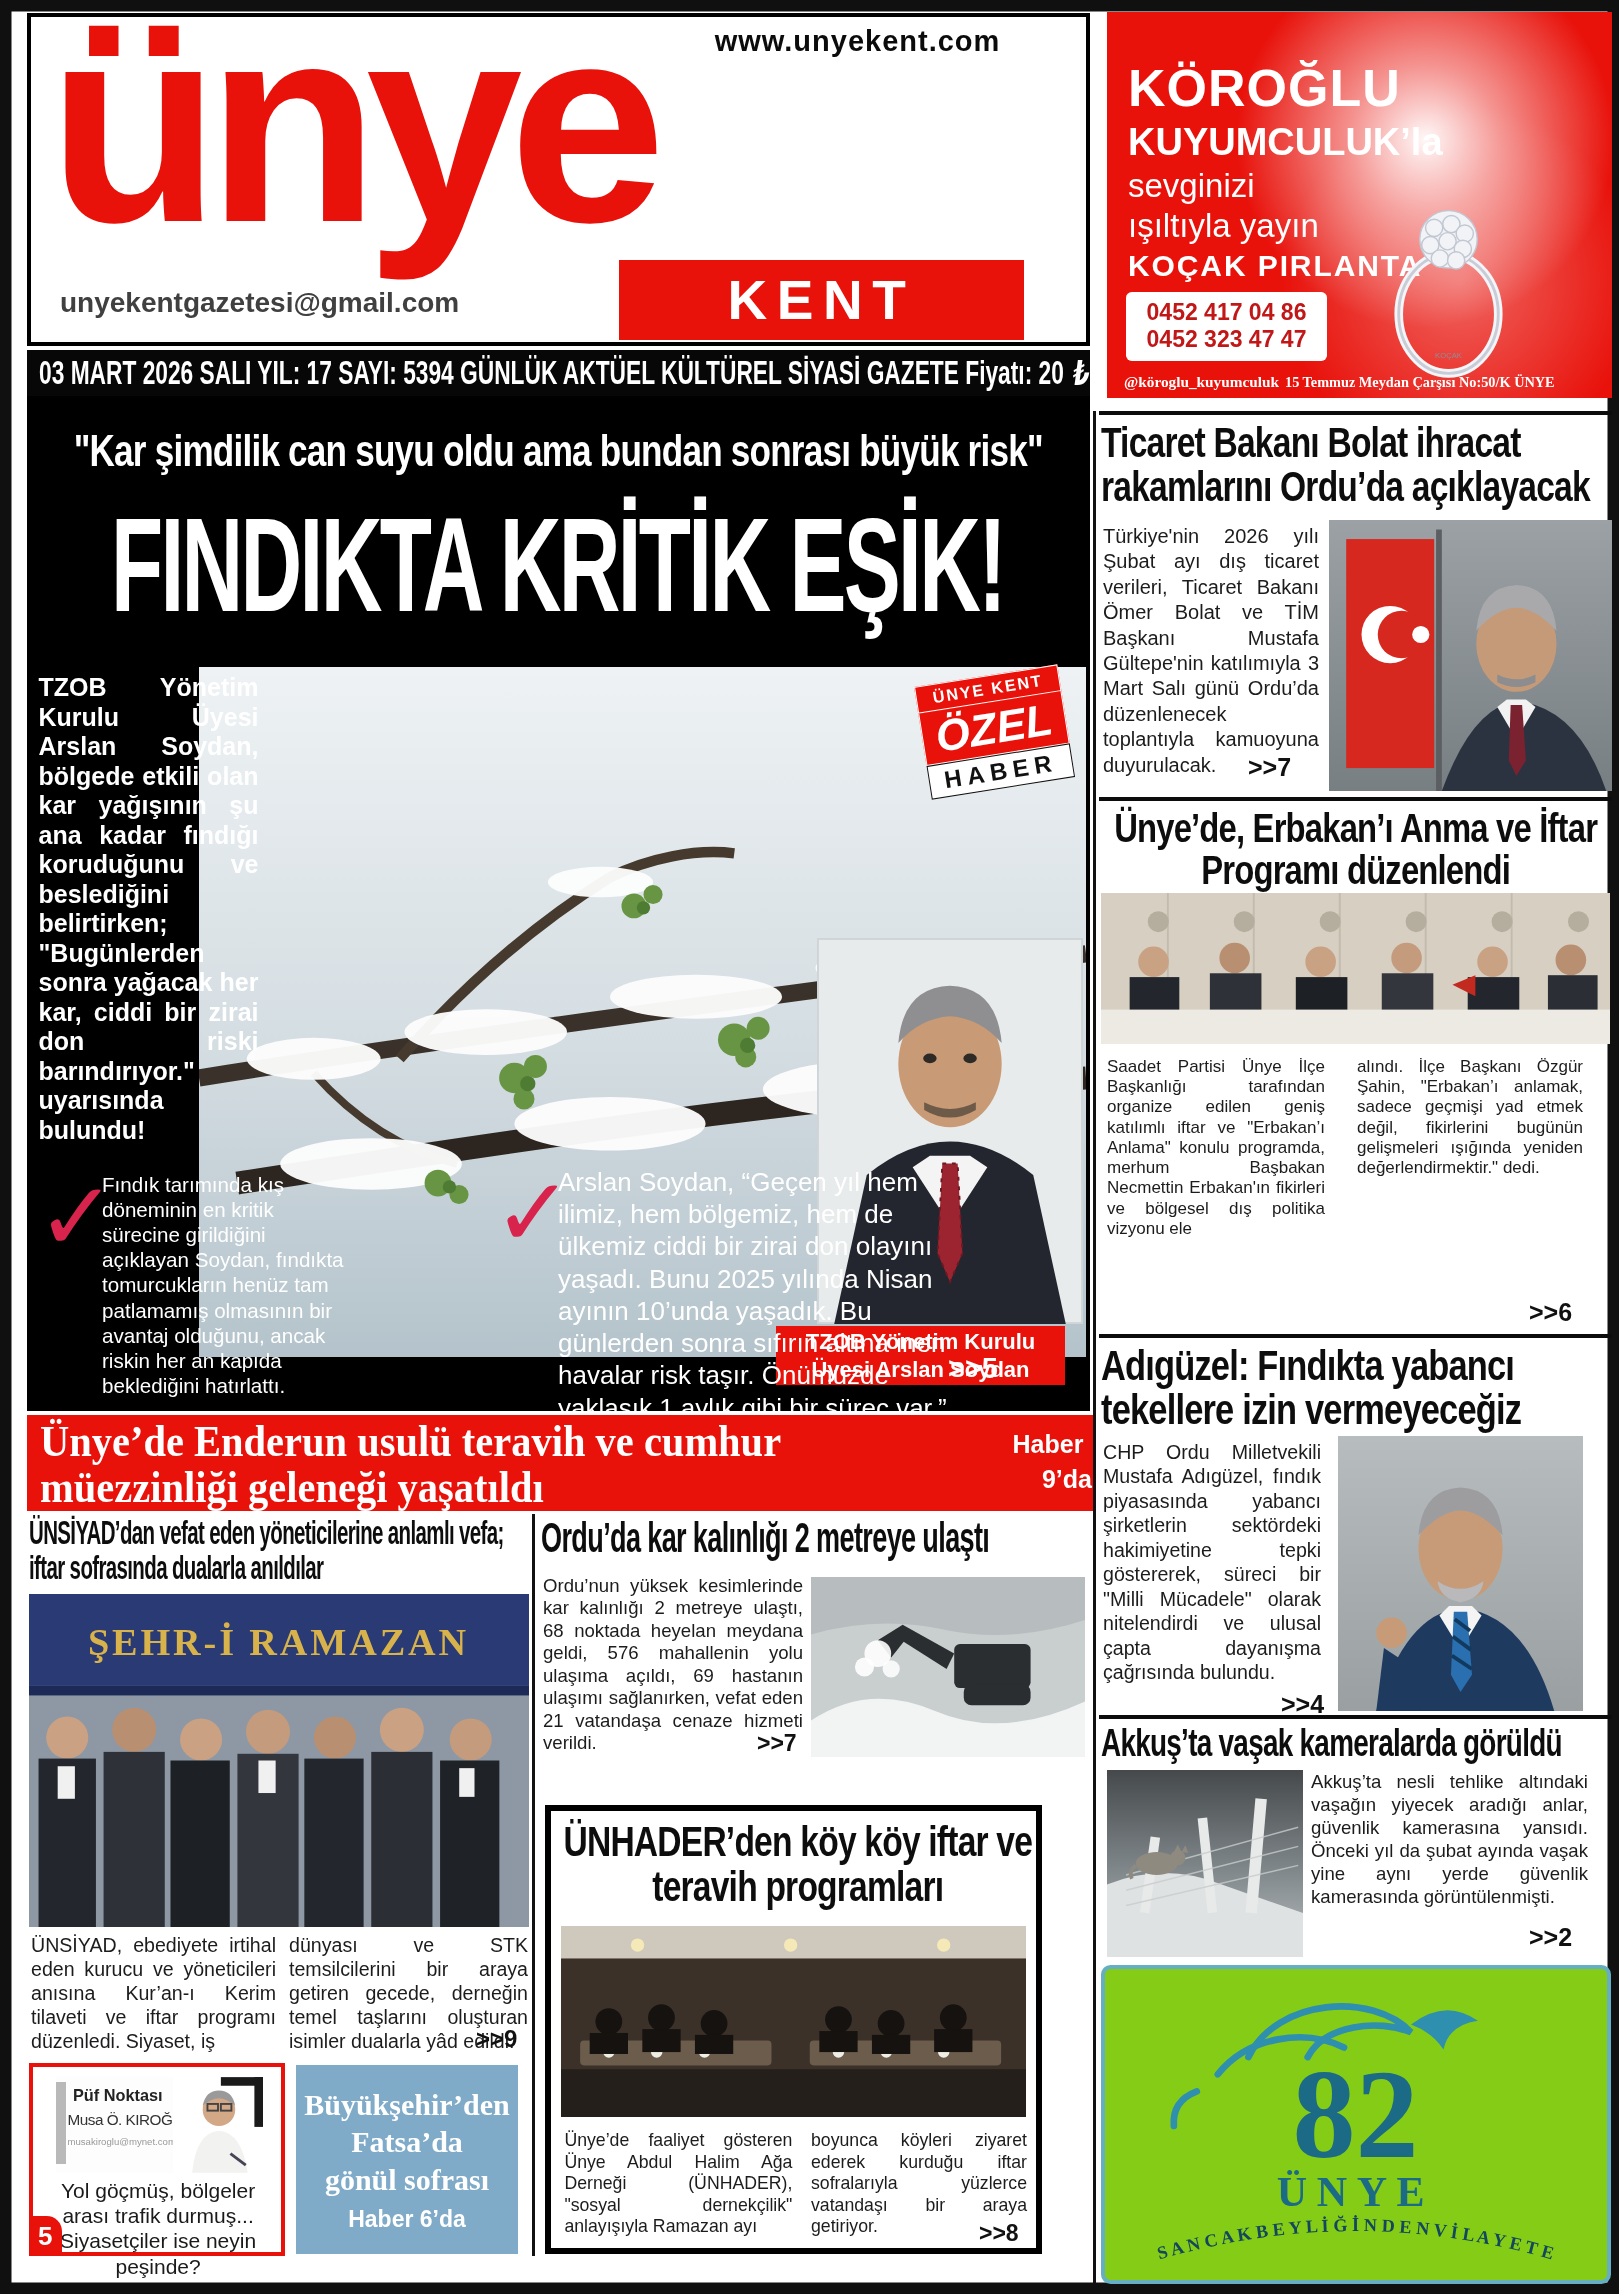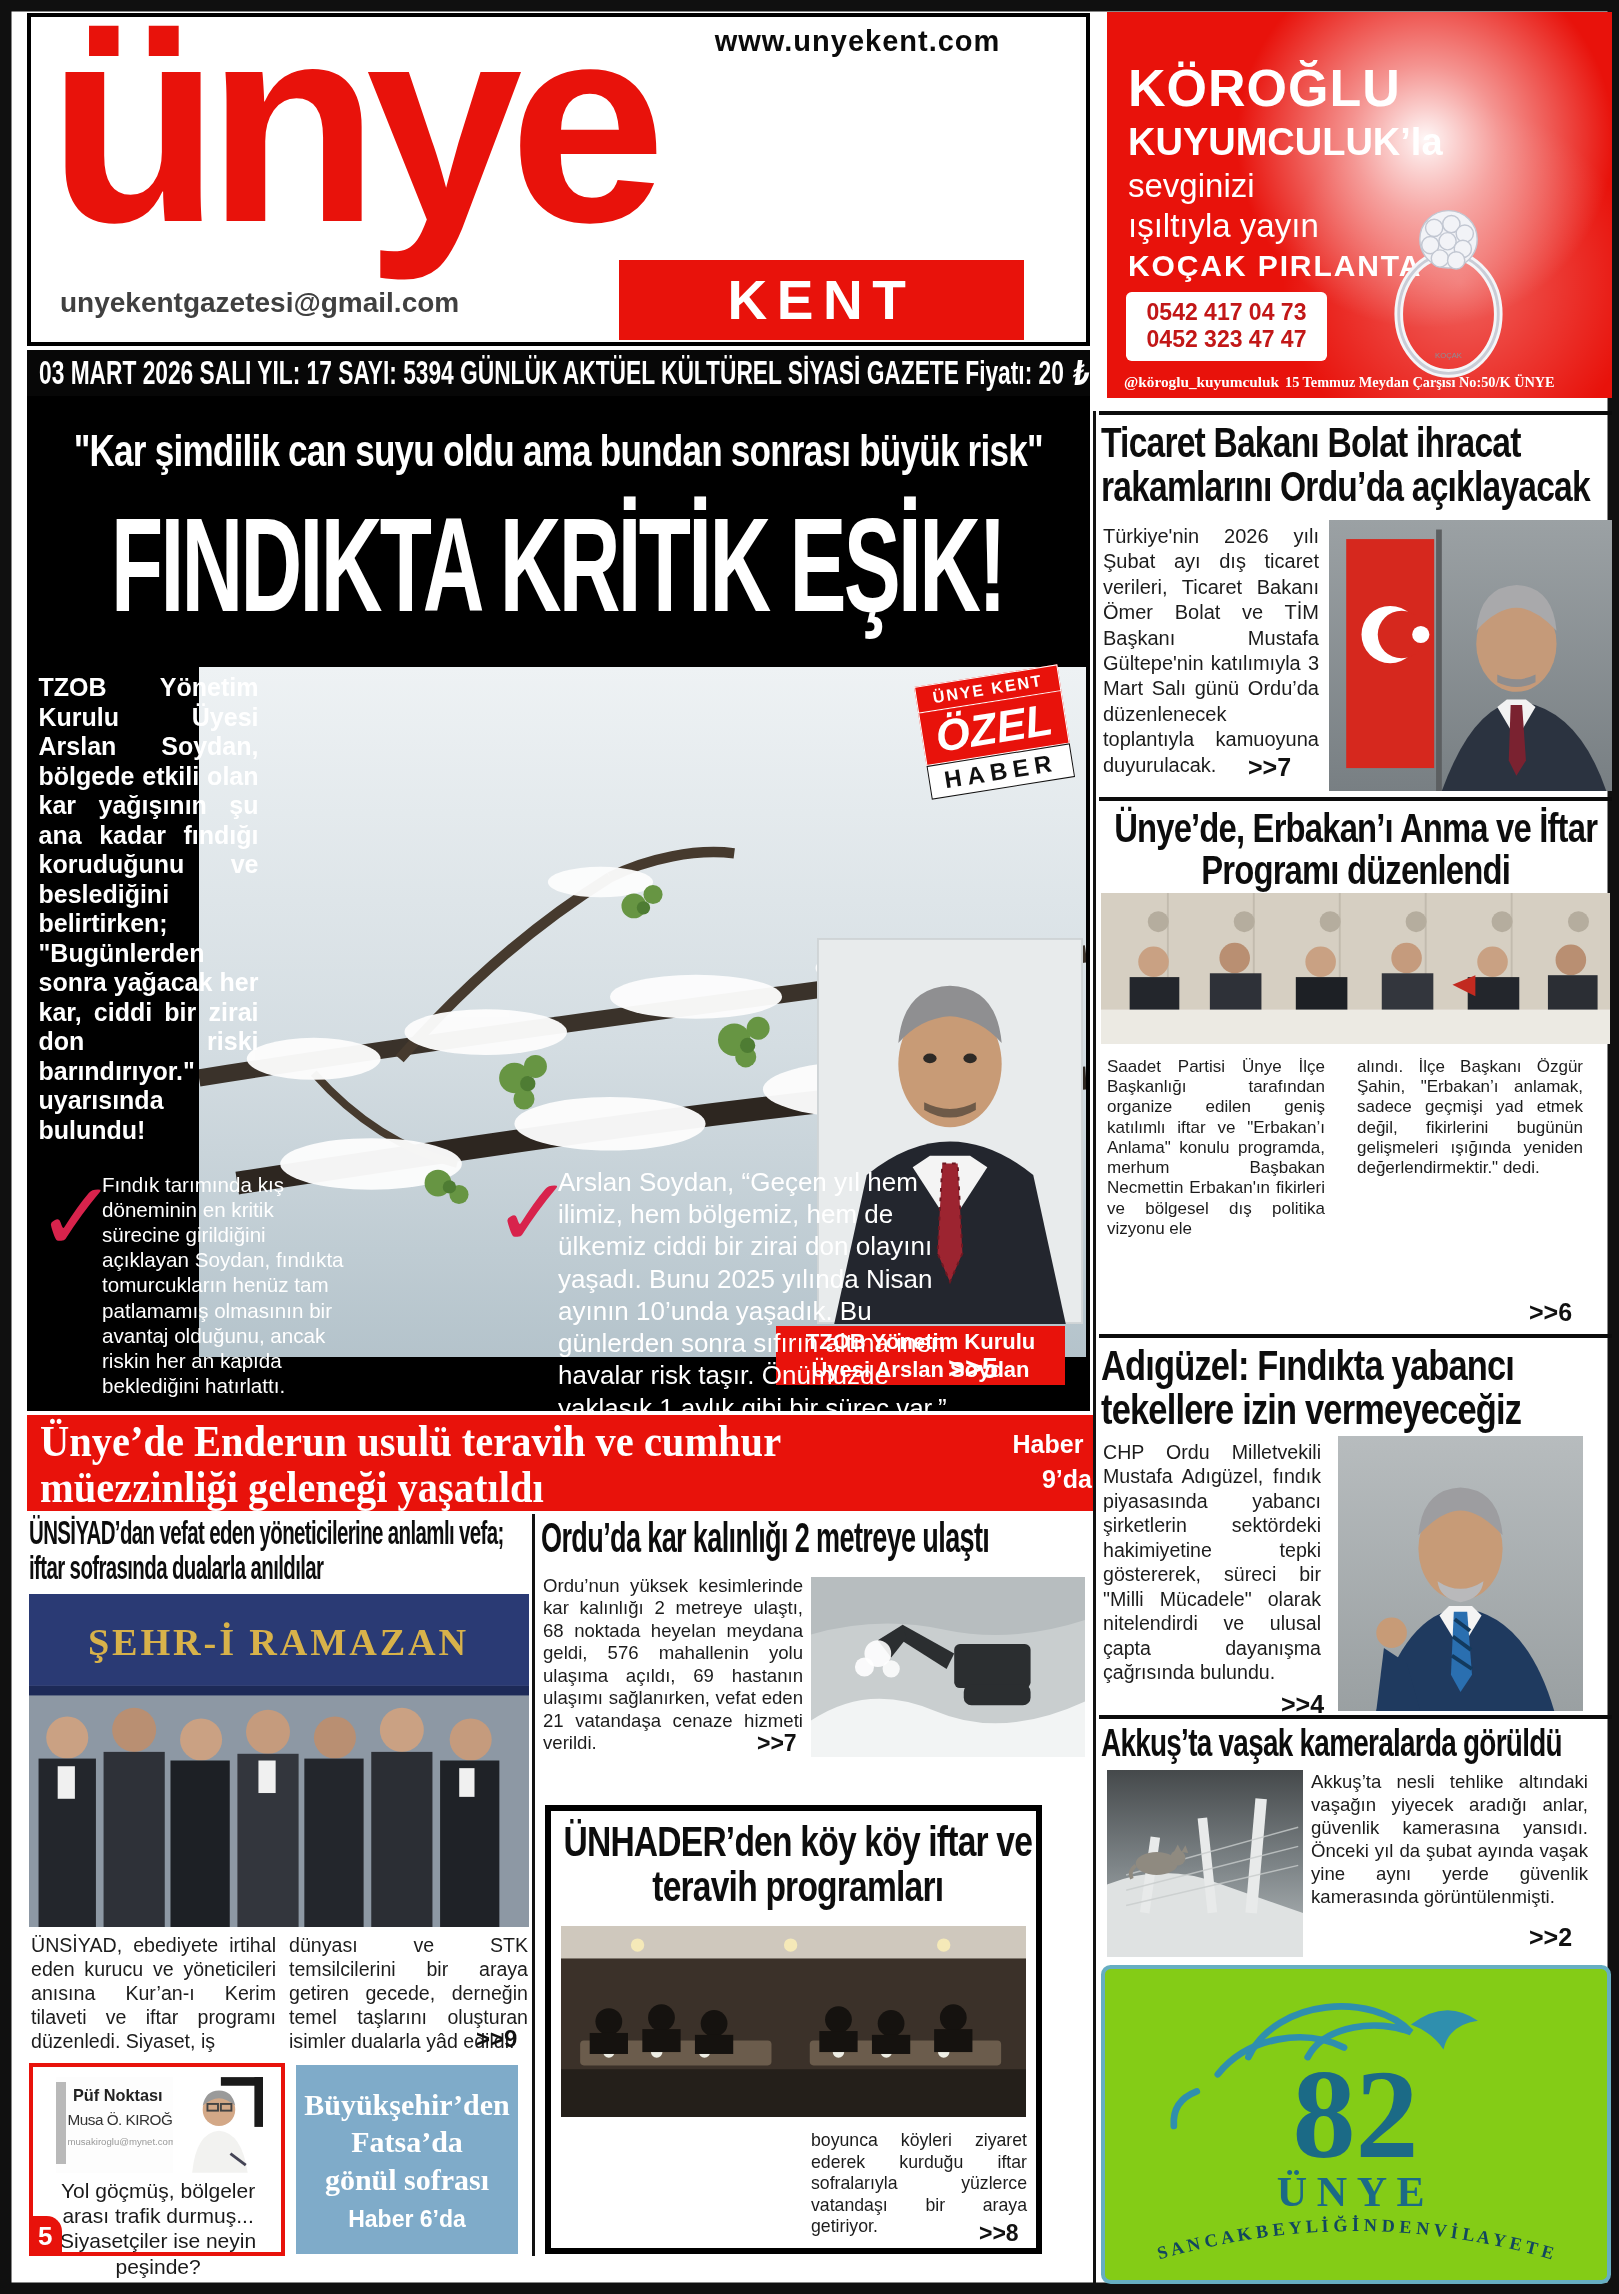--- a/index.html
+++ b/index.html
@@ -40,21 +40,21 @@
 
   <div class="abs red" style="left:1107px;top:11.5px;width:505px;height:386px;background:
        radial-gradient(circle at 63% 33%, rgba(255,255,255,.97) 0%, rgba(255,255,255,.55) 18%, rgba(255,255,255,0) 46%),
        radial-gradient(circle at 70% 70%, rgba(255,255,255,.35) 0%, rgba(255,255,255,0) 40%), #e8120b;">
     <div class="abs wtxt" style="left:21px;top:46px;font-size:52px;font-weight:bold;letter-spacing:1px;">KÖROĞLU</div>
     <div class="abs wtxt" style="left:21px;top:109px;font-size:38px;font-weight:bold;">KUYUMCULUK’la</div>
     <div class="abs wtxt" style="left:21px;top:155px;font-size:33px;">sevginizi</div>
     <div class="abs wtxt" style="left:21px;top:195px;font-size:33px;">ışıltıyla yayın</div>
     <div class="abs wtxt" style="left:21px;top:237px;font-size:30px;font-weight:bold;letter-spacing:1.9px;">KOÇAK PIRLANTA</div>
     <div class="abs" style="left:19px;top:280px;width:201px;height:69px;background:#fff;border-radius:5.7px;display:flex;flex-direction:column;justify-content:center;align-items:center;">
-      <div style="color:#c21717;font-size:23px;font-weight:bold;">0542 417 04 73</div>
+      <div style="color:#c21717;font-size:23px;font-weight:bold;">0452 417 04 86</div>
       <div style="color:#c21717;font-size:23px;font-weight:bold;">0452 323 47 47</div>
     </div>
     <div class="abs wtxt serif" style="left:17px;top:361px;font-size:15.3px;font-weight:bold;">@köroglu_kuyumculuk</div>
     <div class="abs wtxt serif" style="left:178px;top:362px;font-size:14.3px;font-weight:bold;">15 Temmuz Meydan Çarşısı No:50/K ÜNYE</div>
 
     <svg class="abs" style="left:260px;top:168px;" width="163" height="201" viewBox="0 0 170 210">
       <ellipse cx="85" cy="140" rx="52" ry="62" fill="none" stroke="#f4f5f8" stroke-width="9"></ellipse>
       <ellipse cx="85" cy="140" rx="52" ry="62" fill="none" stroke="#c9ccd6" stroke-width="3"></ellipse>
       <g fill="#f2f3f7" stroke="#c2c7d2" stroke-width="1.5">
         <circle cx="85" cy="62" r="30"></circle>
@@ -273,20 +273,21 @@
           <circle cx="345" cy="102" r="14"></circle>
           <circle cx="410" cy="96" r="14"></circle>
         <rect x="30" y="112" width="40" height="22"></rect>
           <rect x="85" y="108" width="40" height="24"></rect>
           <rect x="140" y="114" width="40" height="20"></rect>
         <rect x="270" y="110" width="40" height="22"></rect>
           <rect x="325" y="114" width="40" height="20"></rect>
           <rect x="390" y="108" width="40" height="24"></rect>
       </g>
     </svg>
+    <div class="abs jt" style="left:13.4px;top:319px;width:228px;font-size:17.7px;line-height:1.22;color:#1c1c1c;">Ünye’de faaliyet gösteren Ünye Abdul Halim Ağa Derneği (ÜNHADER), "sosyal dernekçilik" anlayışıyla Ramazan ayı</div>
     <div class="abs jt" style="left:260px;top:319px;width:216px;font-size:17.7px;line-height:1.22;color:#1c1c1c;">boyunca köyleri ziyaret ederek kurduğu iftar sofralarıyla yüzlerce vatandaşı bir araya getiriyor.</div>
     <div class="abs pref" style="left:428px;top:409px;font-size:23px;">&gt;&gt;8</div>
   </div>
 
   <div class="abs" style="left:1093px;top:411px;width:2.9px;height:1875px;background:#111;"></div>
 
   <div class="abs" style="left:1099px;top:411px;width:513px;height:3.8px;background:#0c0c0c;"></div>
 
   <div class="abs cond hl" style="left:1101px;top:421px;width:637px;transform:scaleX(.8);font-size:42px;">Ticaret Bakanı Bolat ihracat rakamlarını Ordu’da açıklayacak</div>
   <div class="abs jt" style="left:1103px;top:524px;width:216px;font-size:20px;line-height:1.27;color:#1c1c1c;">Türkiye'nin 2026 yılı Şubat ayı dış ticaret verileri, Ticaret Bakanı Ömer Bolat ve TİM Başkanı Mustafa Gültepe'nin katılımıyla 3 Mart Salı günü Ordu’da düzenlenecek toplantıyla kamuoyuna duyurulacak.</div>

